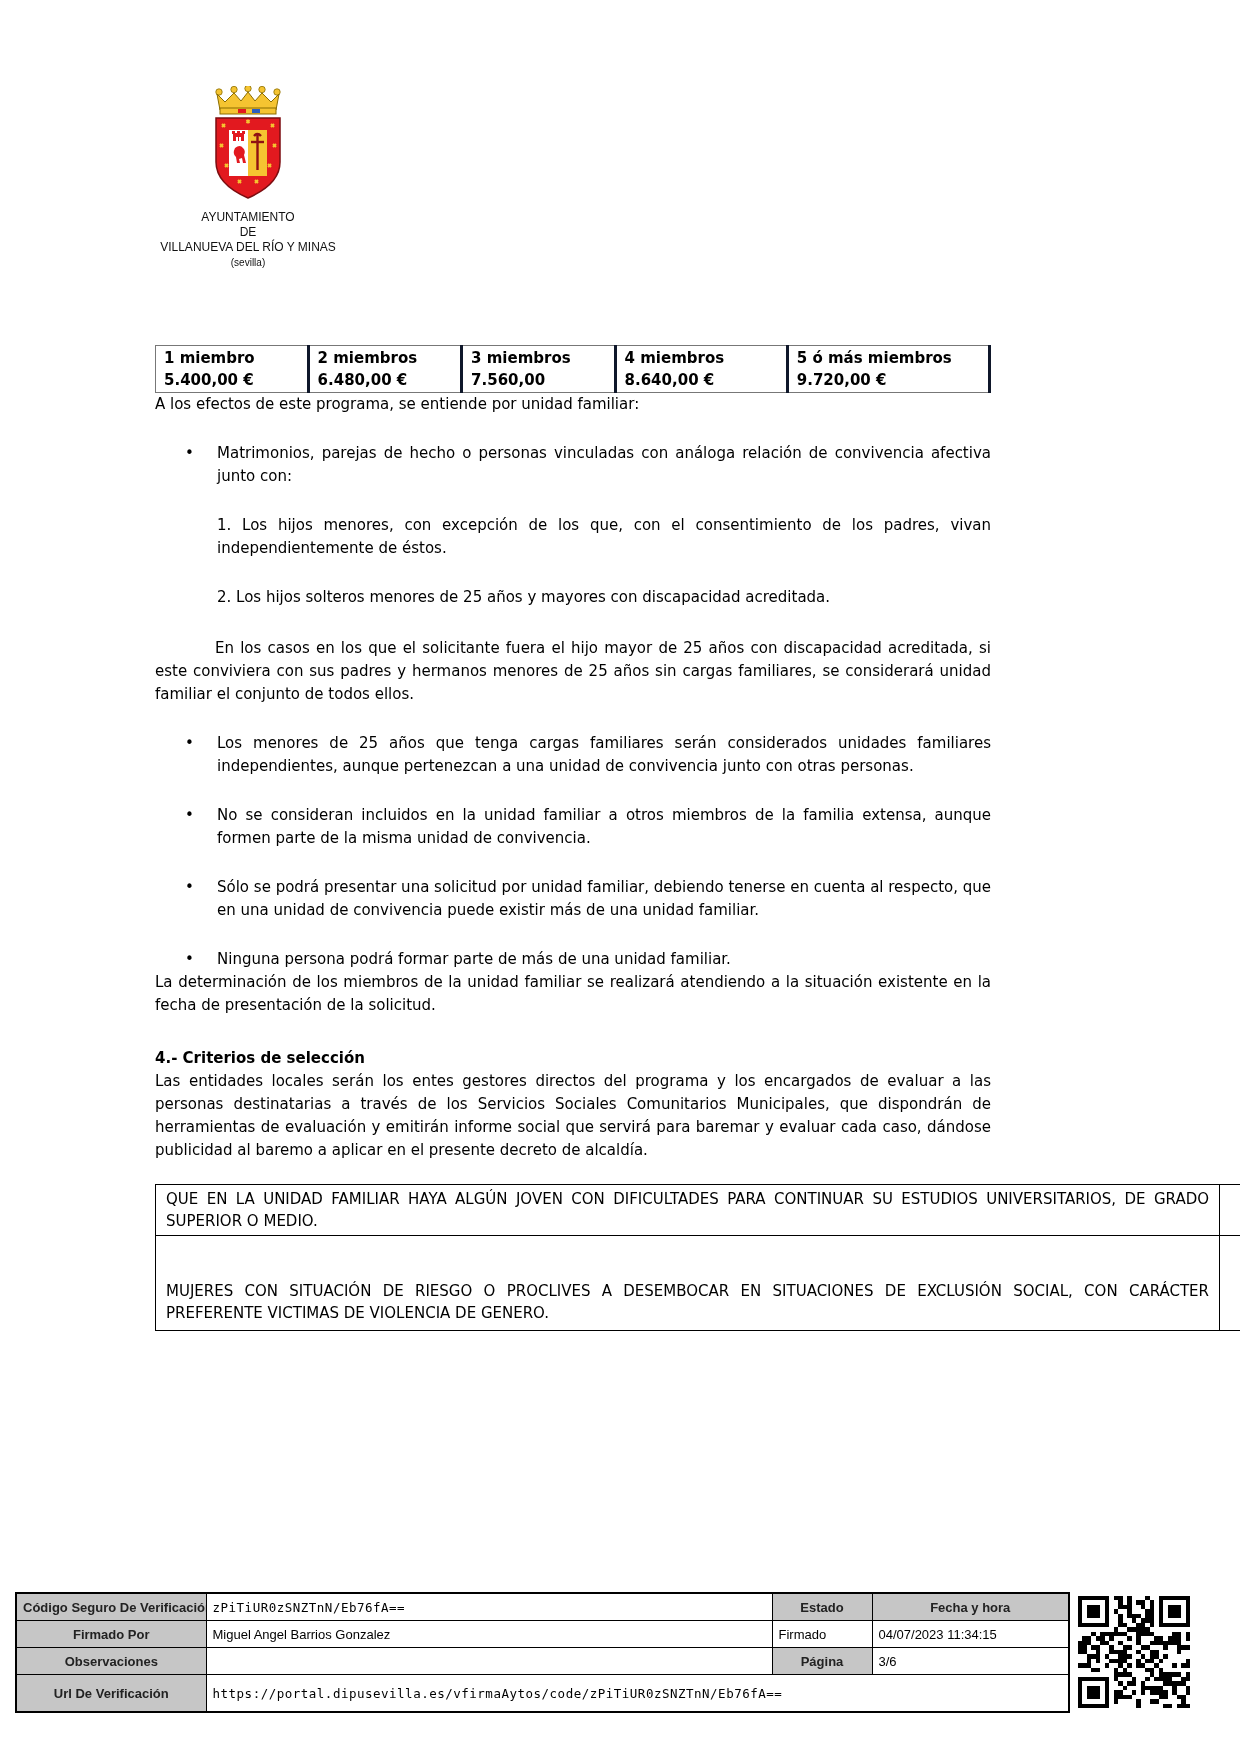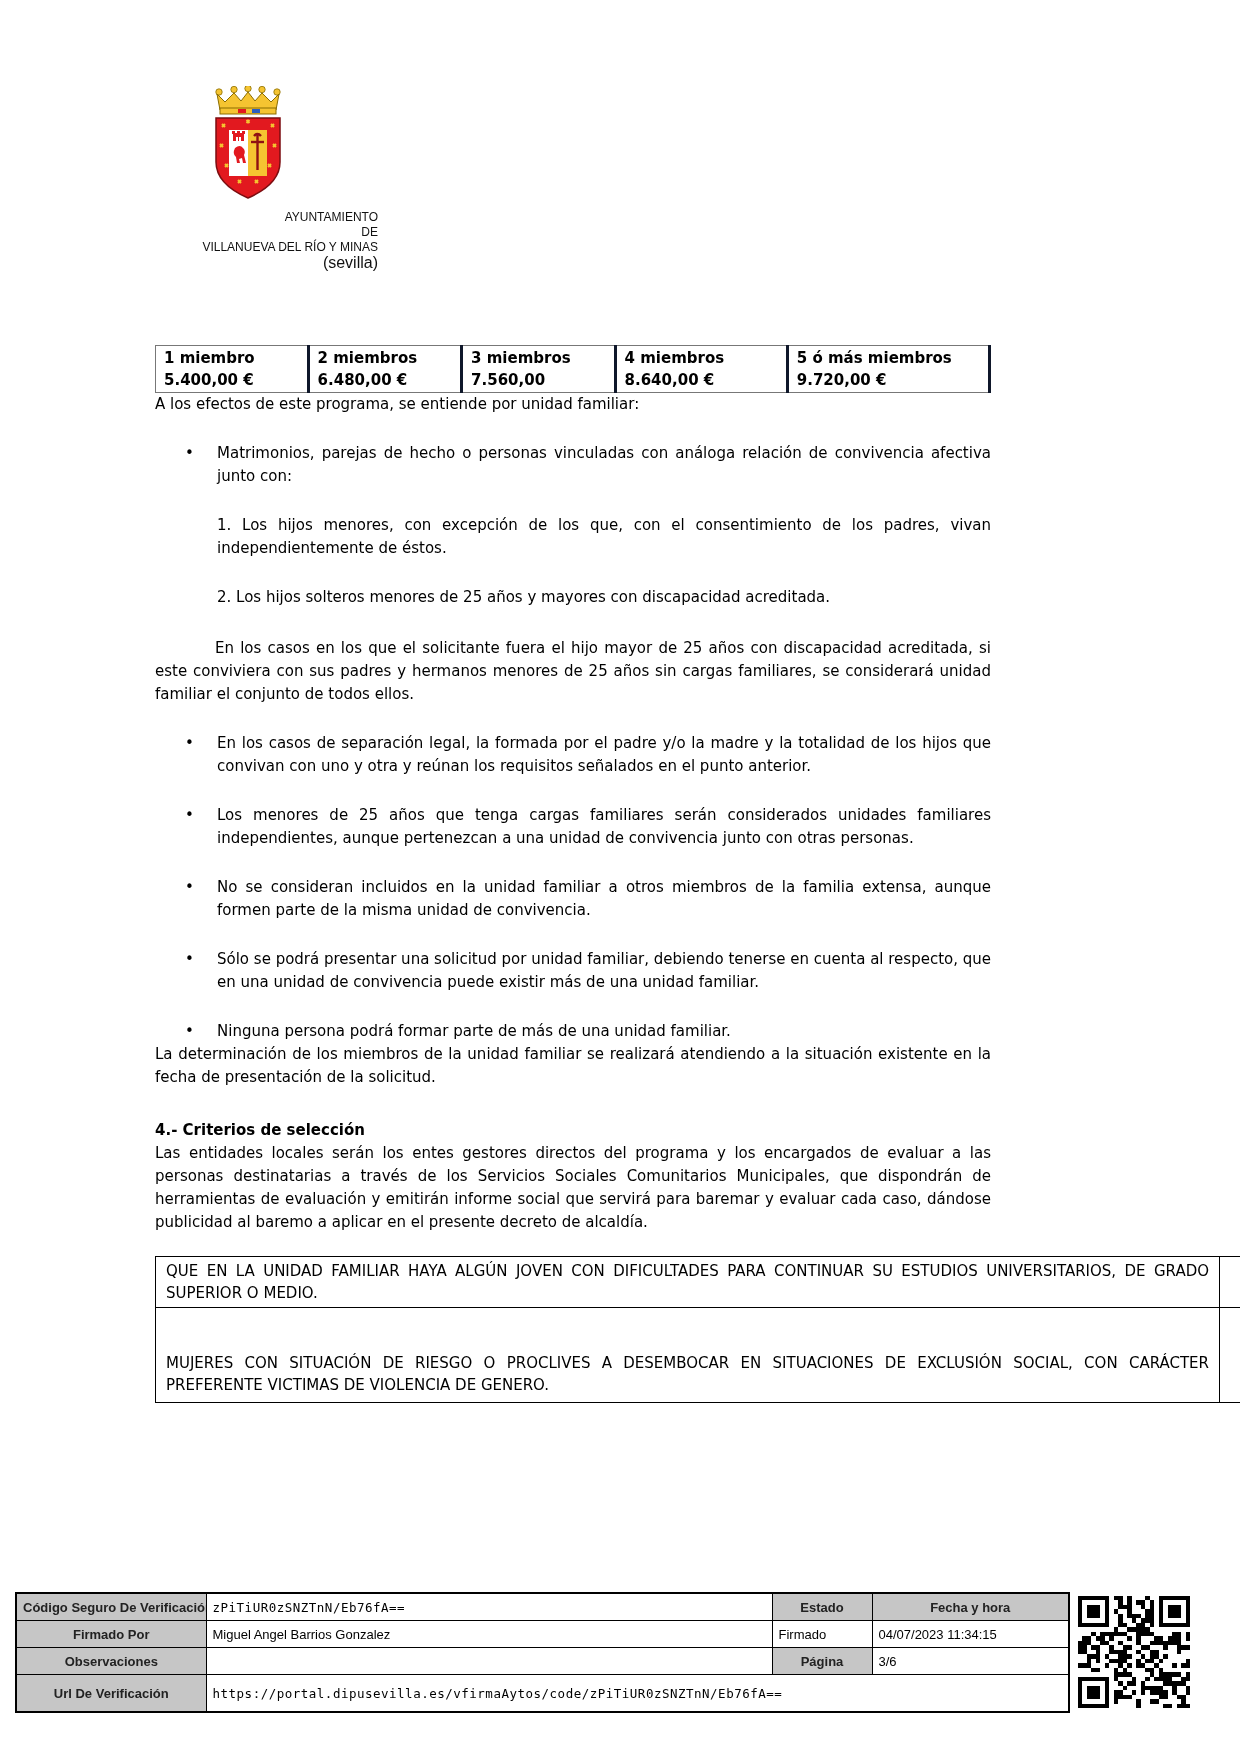--- a/index.html
+++ b/index.html
@@ -2,22 +2,22 @@
 <html><head>
 <meta charset="utf-8">
 <style>
   html,body{margin:0;padding:0;background:#ffffff;}
   .page{position:relative;width:1240px;height:1754px;background:#fff;overflow:hidden;
         font-family:"DejaVu Sans",sans-serif;color:#000;}
 
   
   .header-block{position:absolute;left:118px;top:86px;width:260px;text-align:center;}
   .crest{display:block;margin:0 auto 8px auto;}
-  .org-lines{font-family:"Liberation Sans",sans-serif;font-size:12px;line-height:15px;color:#111;text-align:right;}
-  .org-lines .small{font-size:16px;}
+  .org-lines{font-family:"Liberation Sans",sans-serif;font-size:12px;line-height:15px;color:#111;}
+  .org-lines .small{font-size:10px;}
 
   
   .content{position:absolute;left:155px;top:345px;width:836px;font-size:15px;line-height:23px;}
 
   table.amounts{width:836px;border-collapse:collapse;table-layout:fixed;}
   table.amounts td{border-left:1px solid #777;border-right:3px solid #0f172a;
       padding:1px 8px;font-weight:bold;font-size:15px;line-height:22px;vertical-align:top;}
   table.amounts{border:1px solid #777;}
   .amounts .c0{width:18.2%}.amounts .c1{width:18.2%}.amounts .c2{width:18.2%}
   .amounts .c3{width:20.7%}.amounts .c4{width:24.7%}
@@ -152,21 +152,20 @@
     <ul class="blist">
       <li>Matrimonios, parejas de hecho o personas vinculadas con análoga relación de convivencia afectiva junto con:</li>
     </ul>
 
     <p class="numpara">1. Los hijos menores, con excepción de los que, con el consentimiento de los padres, vivan independientemente de éstos.</p>
     <p class="numpara">2. Los hijos solteros menores de 25 años y mayores con discapacidad acreditada.</p>
 
     <p class="para mt indent" style="margin-top:28px">En los casos en los que el solicitante fuera el hijo mayor de 25 años con discapacidad acreditada, si este conviviera con sus padres y hermanos menores de 25 años sin cargas familiares, se considerará unidad familiar el conjunto de todos ellos.</p>
 
     <ul class="blist">
-      <li>En los casos de separación legal, la formada por el padre y/o la madre y la totalidad de los hijos que convivan con uno y otra y reúnan los requisitos señalados en el punto anterior.</li>
       <li>Los menores de 25 años que tenga cargas familiares serán considerados unidades familiares independientes, aunque pertenezcan a una unidad de convivencia junto con otras personas.</li>
       <li>No se consideran incluidos en la unidad familiar a otros miembros de la familia extensa, aunque formen parte de la misma unidad de convivencia.</li>
       <li>Sólo se podrá presentar una solicitud por unidad familiar, debiendo tenerse en cuenta al respecto, que en una unidad de convivencia puede existir más de una unidad familiar.</li>
       <li>Ninguna persona podrá formar parte de más de una unidad familiar.</li>
     </ul>
 
     <p class="para mt">La determinación de los miembros de la unidad familiar se realizará atendiendo a la situación existente en la fecha de presentación de la solicitud.</p>
 
     <h3 class="crit-head">4.- Criterios de selección</h3>
 

